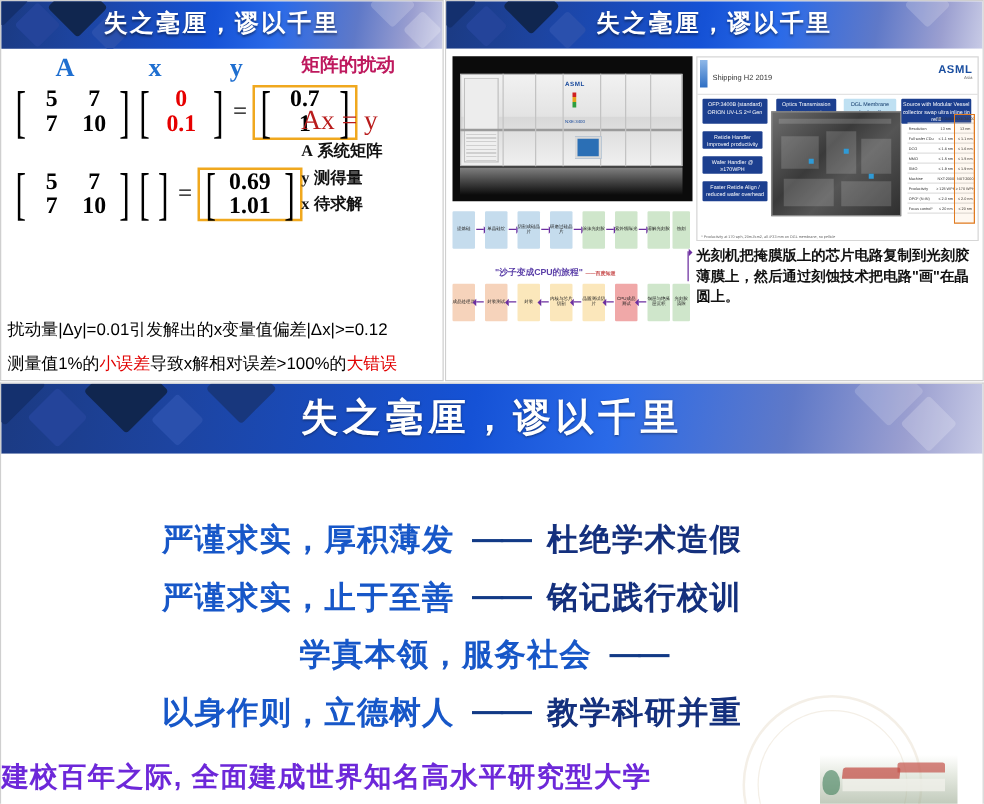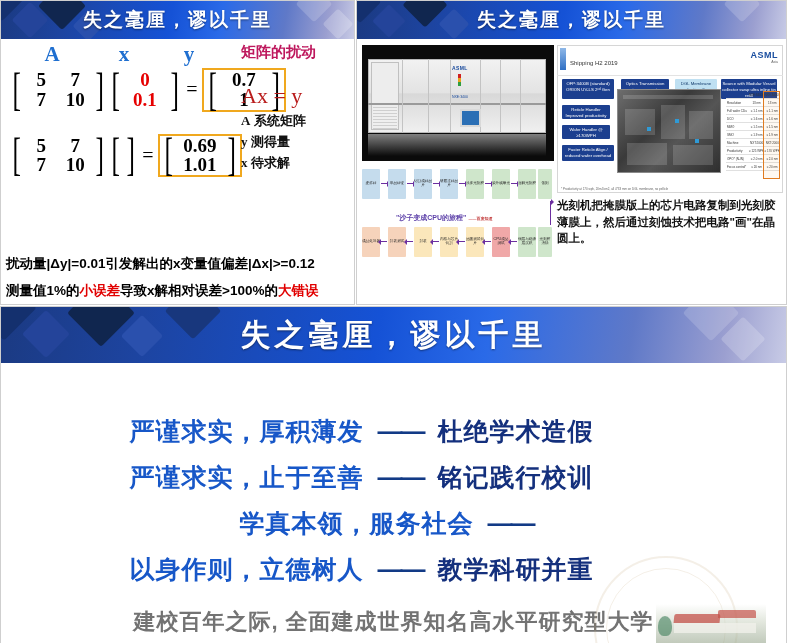--- a/index.html
+++ b/index.html
@@ -42,21 +42,21 @@
        transform:scaleX(.55);display:inline-block;}
   .cells{display:flex;flex-direction:column;line-height:1.04;}
   .cells .r{display:flex;}
   .cells .c{text-align:center;font-weight:bold;}
   .m2 .c{width:34px;}
   .v1 .c{width:44px;color:#e60000;}
   .vres .c{width:48px;}
   .eqsign{margin:0 4px;font-size:20px;}
   .boxed{border:2px solid #f0a81e;padding:0 1px;}
 
-  .note{position:absolute;left:5px;font-weight:bold;font-size:13.5px;color:#000;
+  .note{position:absolute;left:5px;font-weight:normal;font-size:13.5px;color:#000;
         font-family:"Liberation Sans","DejaVu Sans",sans-serif;white-space:nowrap;}
   .note .red{color:#e10000;}
   .n1{top:216px;}
   .n2{top:243px;}
 
   .rightcol{position:absolute;left:240px;top:4px;width:112px;}
   .rc-h{color:#be185d;font-weight:bold;font-size:15px;}
   .rc-eq{font-family:"Liberation Serif","DejaVu Serif",serif;font-size:22px;margin-top:21px;color:#b91c1c;}
   .rc-li{font-size:13px;font-weight:bold;margin-top:3px;color:#111;}
   .rc-li b{font-family:"Liberation Serif","DejaVu Serif",serif;}
@@ -123,22 +123,22 @@
 
   
   .s3-body{position:relative;height:281px;background:#fff;}
   .mottos{position:absolute;left:0;right:16px;top:52px;}
   .mline{display:flex;align-items:center;justify-content:center;margin-bottom:13px;
          font-size:25px;font-weight:bold;white-space:nowrap;
          font-family:"Liberation Sans","DejaVu Sans",sans-serif;}
   .mleft{color:#1757c8;width:250px;text-align:right;letter-spacing:1px;}
   .mdash{color:#123a86;margin:0 14px;letter-spacing:-2px;}
   .mright{color:#14307d;width:220px;text-align:left;letter-spacing:1px;}
-  .redline{position:absolute;left:0;right:0;top:244px;text-align:center;
-           color:#737373;font-size:22px;font-weight:bold;letter-spacing:1px;
+  .redline{position:absolute;left:0;right:0;top:244px;text-align:left;
+           color:#6d28d9;font-size:22px;font-weight:bold;letter-spacing:1px;
            font-family:"Liberation Sans","DejaVu Sans",sans-serif;}
 
   .seal{position:absolute;right:48px;bottom:-56px;width:140px;height:140px;border-radius:50%;
         border:2px solid rgba(190,160,110,.30);opacity:.55;}
   .seal:before{content:"";position:absolute;left:10px;top:10px;right:10px;bottom:10px;
         border-radius:50%;border:1px solid rgba(190,160,110,.30);}
   .campus{position:absolute;right:20px;bottom:0px;width:110px;height:40px;
         background:linear-gradient(180deg,rgba(255,255,255,0) 0%,rgba(208,216,200,.55) 40%,rgba(150,165,140,.6) 100%);}
   .campus .roof{position:absolute;left:18px;top:10px;width:46px;height:9px;background:#c4524a;opacity:.75;border-radius:2px 2px 0 0;transform:skewX(-6deg);}
   .campus .roof2{position:absolute;left:62px;top:6px;width:38px;height:8px;background:#c4524a;opacity:.7;border-radius:2px 2px 0 0;}

